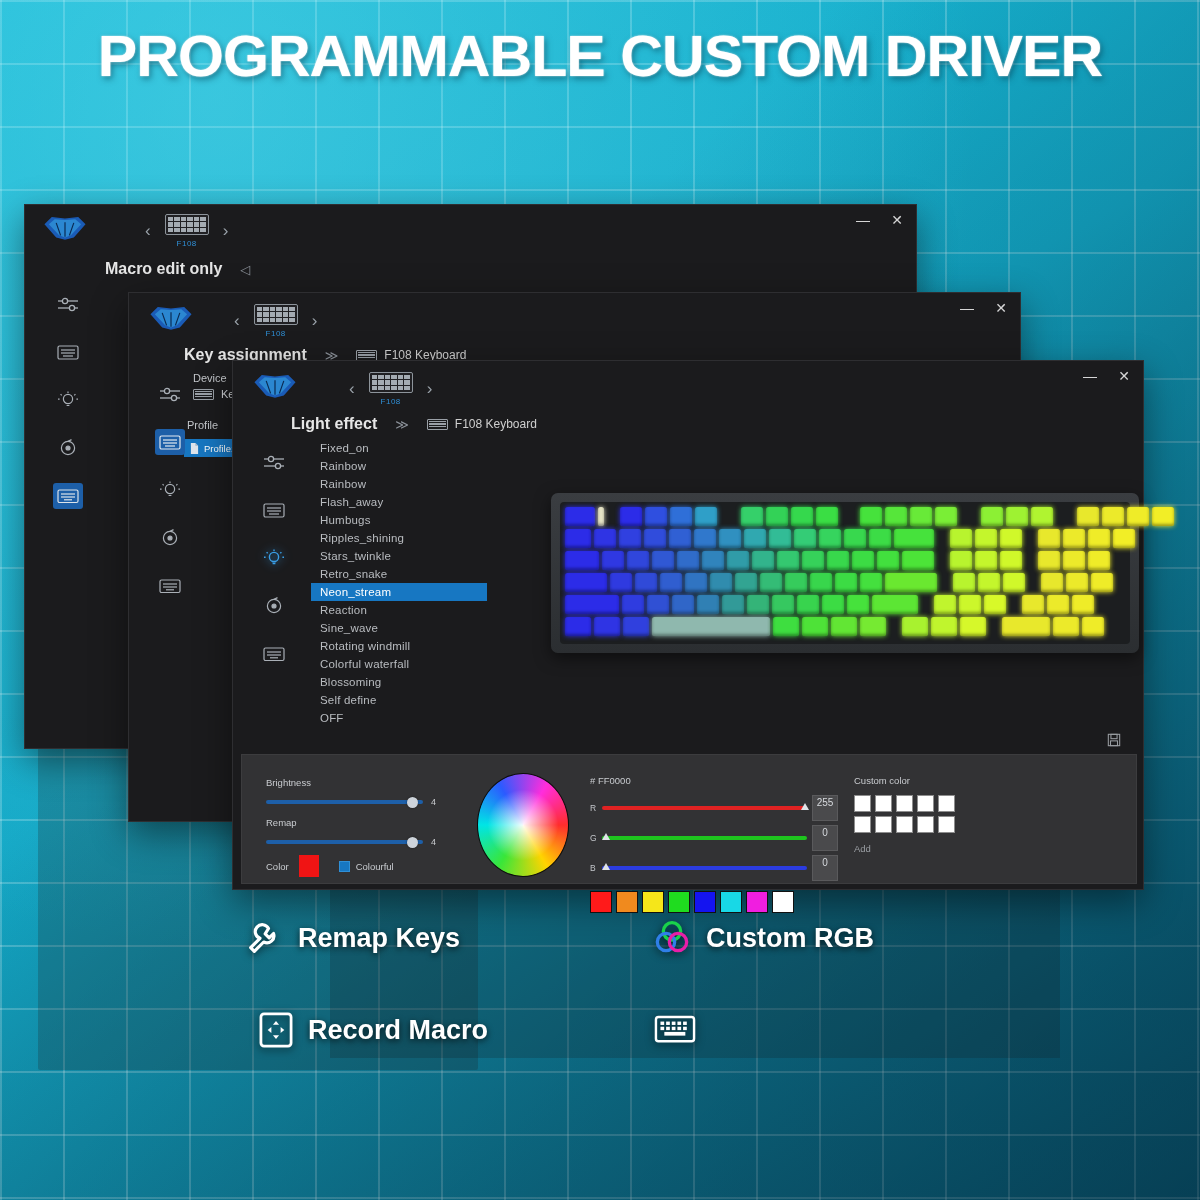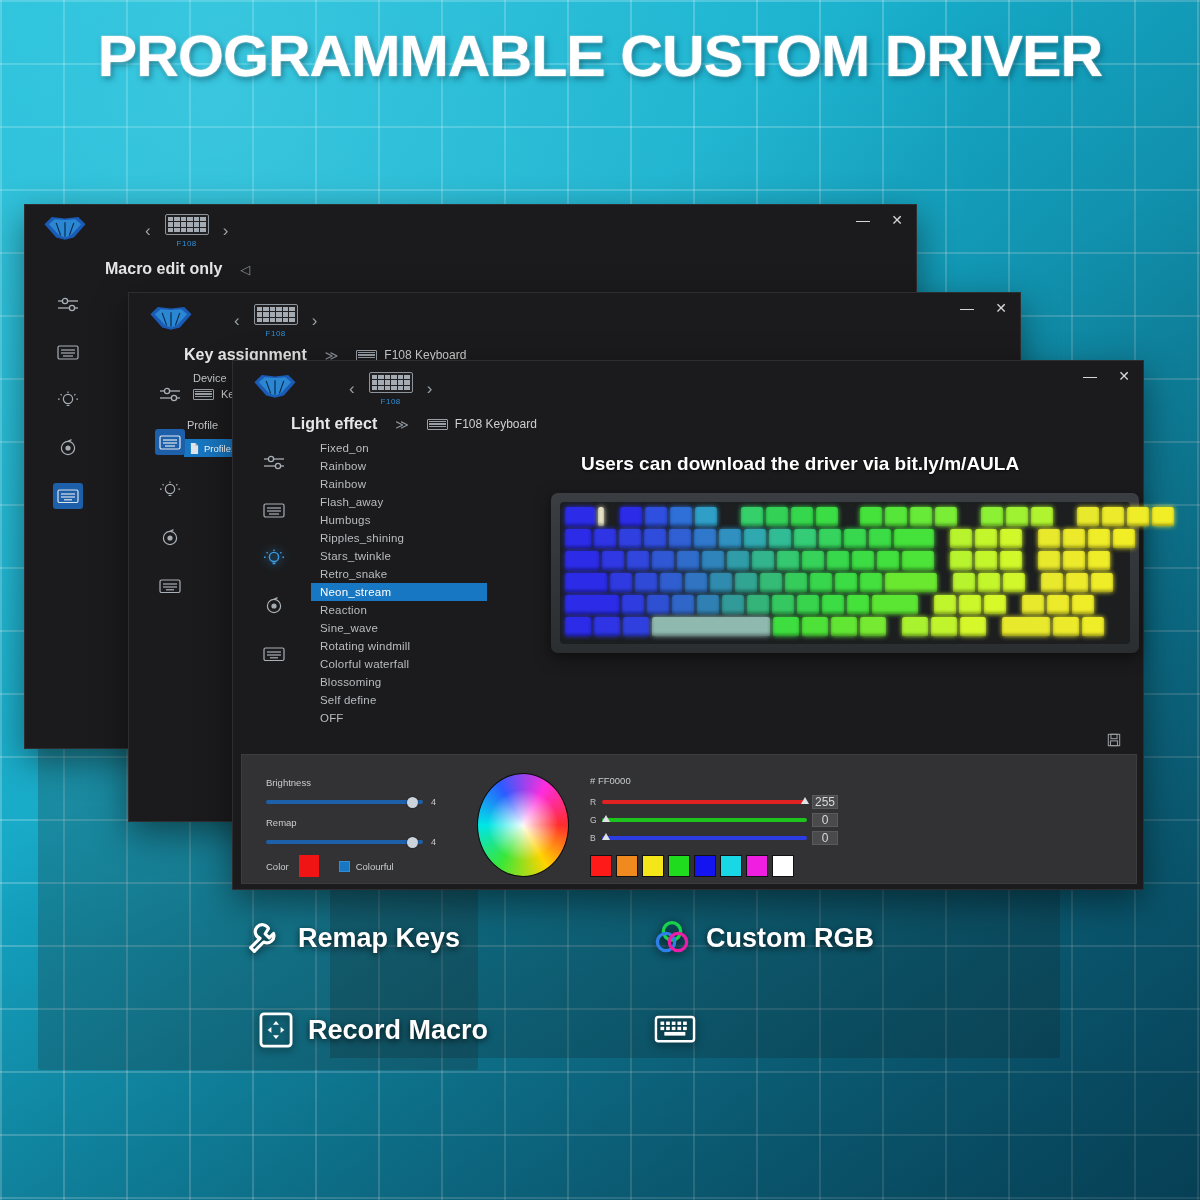--- a/index.html
+++ b/index.html
@@ -156,22 +156,22 @@
       conic-gradient(from 90deg, #ff2d2d, #ffd400, #39e639, #00e5e5, #2b5bff, #ff2ddc, #ff2d2d);
     border: 1px solid #0c0c0c;
   }
 
   .rgbrow { display:flex; align-items:center; gap:5px; margin-bottom:4px; }
   .rgbrow .ch { font-size: 8.5px; color:#c2c5c9; width:7px; }
   .rgbbar { height: 3.5px; border-radius:2px; position: relative; }
   .rgbknob { position:absolute; top:-3px; width:0;height:0;
     border-left:4px solid transparent; border-right:4px solid transparent; border-bottom:7px solid #dfe3e8; }
   .rgbnum {
-    width: 26px; height: 14px; background:#4a4a4c; border:1px solid #5a5a5c;
-    color:#d6d9dd; font-size:12px; text-align:center; line-height:13px;
+    width: 26px; height: 26px; background:#4a4a4c; border:1px solid #5a5a5c;
+    color:#d6d9dd; font-size:10px; text-align:center; line-height:13px;
   }
   .sw { width: 22px; height: 22px; border:1px solid #111; }
   .cc { width: 17px; height: 17px; background:#fff; border:1px solid #8d8d8d; }
 
   
   .feat {
     position: absolute; display:flex; align-items:center; gap: 14px;
     color:#fff; font-weight:bold; font-size: 27px;
     text-shadow: 0 2px 6px rgba(0,0,0,.75);
     white-space: nowrap; z-index: 35;
@@ -522,21 +522,20 @@
       <div class="fx sel">Neon_stream</div>
       <div class="fx">Reaction</div>
       <div class="fx">Sine_wave</div>
       <div class="fx">Rotating windmill</div>
       <div class="fx">Colorful waterfall</div>
       <div class="fx">Blossoming</div>
       <div class="fx">Self define</div>
       <div class="fx">OFF</div>
     </div>
 
-  <div id="downloadline" style="left:348px; top:92px;">Users can download the driver via bit.ly/m/AULA</div>
 
   <div id="kbpreview" style="left:318px; top:132px; width:588px;">
     <div id="kbdeck">
         <div class="krow">
           <div class="key" style="width: 30px; background: rgb(44, 44, 232); box-shadow: rgb(44, 44, 232) 0px 0px 5px, rgba(0, 0, 0, 0.35) 0px -2px 3px inset;"></div>
           <div class="key" style="width: 6px; background: rgb(232, 230, 200); box-shadow: rgb(232, 230, 200) 0px 0px 5px, rgba(0, 0, 0, 0.35) 0px -2px 3px inset;"></div>
           <div class="key gap" style="width: 10px;"></div>
           <div class="key" style="width: 22px; background: rgb(44, 44, 232); box-shadow: rgb(44, 44, 232) 0px 0px 5px, rgba(0, 0, 0, 0.35) 0px -2px 3px inset;"></div>
           <div class="key" style="width: 22px; background: rgb(47, 79, 224); box-shadow: rgb(47, 79, 224) 0px 0px 5px, rgba(0, 0, 0, 0.35) 0px -2px 3px inset;"></div>
           <div class="key" style="width: 22px; background: rgb(47, 111, 216); box-shadow: rgb(47, 111, 216) 0px 0px 5px, rgba(0, 0, 0, 0.35) 0px -2px 3px inset;"></div>
@@ -747,20 +746,36 @@
           <div class="sw" style="background: rgb(240, 138, 30);"></div>
           <div class="sw" style="background: rgb(245, 230, 26);"></div>
           <div class="sw" style="background: rgb(31, 220, 31);"></div>
           <div class="sw" style="background: rgb(20, 20, 240);"></div>
           <div class="sw" style="background: rgb(24, 216, 230);"></div>
           <div class="sw" style="background: rgb(240, 30, 224);"></div>
           <div class="sw" style="background: rgb(255, 255, 255);"></div>
         </div>
     </div>
 
+    <div style="position:absolute; left:612px; top:20px;">
+      <div class="lbl" style="margin-bottom:9px;">Custom color</div>
+      <div id="custom-grid" style="display:grid; grid-template-columns:repeat(5,17px); gap:4px;">
+          <div class="cc"></div>
+          <div class="cc"></div>
+          <div class="cc"></div>
+          <div class="cc"></div>
+          <div class="cc"></div>
+          <div class="cc"></div>
+          <div class="cc"></div>
+          <div class="cc"></div>
+          <div class="cc"></div>
+          <div class="cc"></div>
+        </div>
+      <div class="lbl" style="margin-top:10px; color:#9a9ea3;">Add</div>
+    </div>
   </div>
 </div>
 
 <div class="feat" style="left:244px; top:918px;">
   <svg width="40" height="40" viewBox="0 0 24 24" fill="none" stroke="#fff" stroke-width="1.9" stroke-linecap="round" stroke-linejoin="round">
     <path d="M14.7 6.3a4.2 4.2 0 1 0-5.1 5.9L4 17.8 6.2 20l5.6-5.6a4.2 4.2 0 0 0 5.9-5.1l-2.6 2.6-2.4-2.4z"></path>
   </svg>
   <span>Remap Keys</span>
 </div>
 

